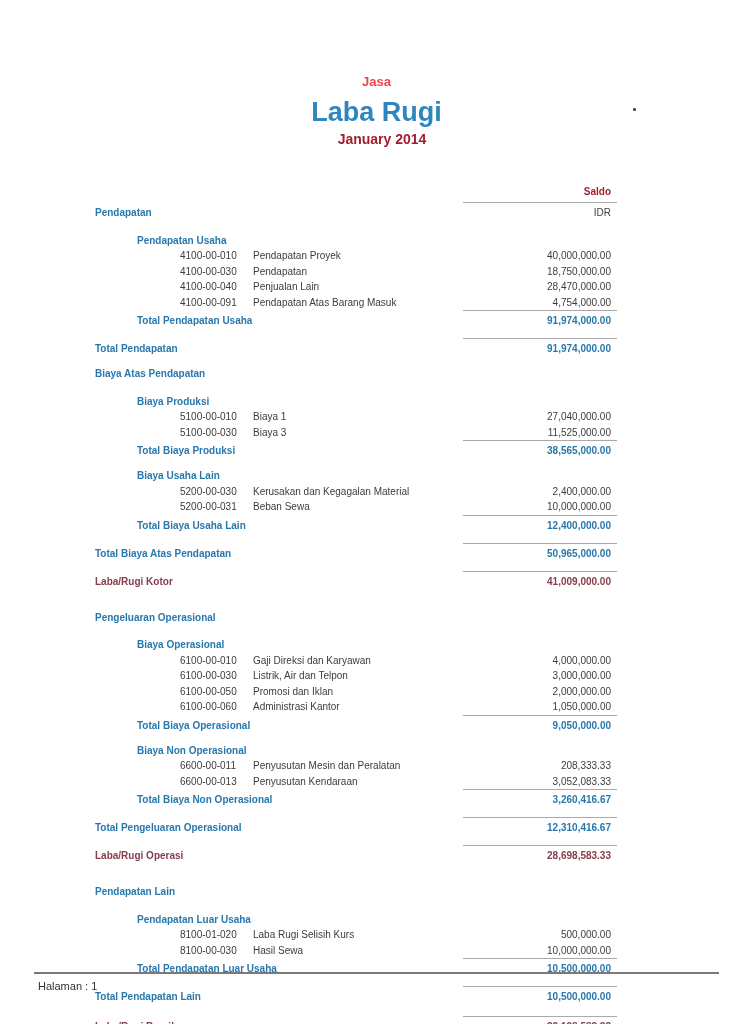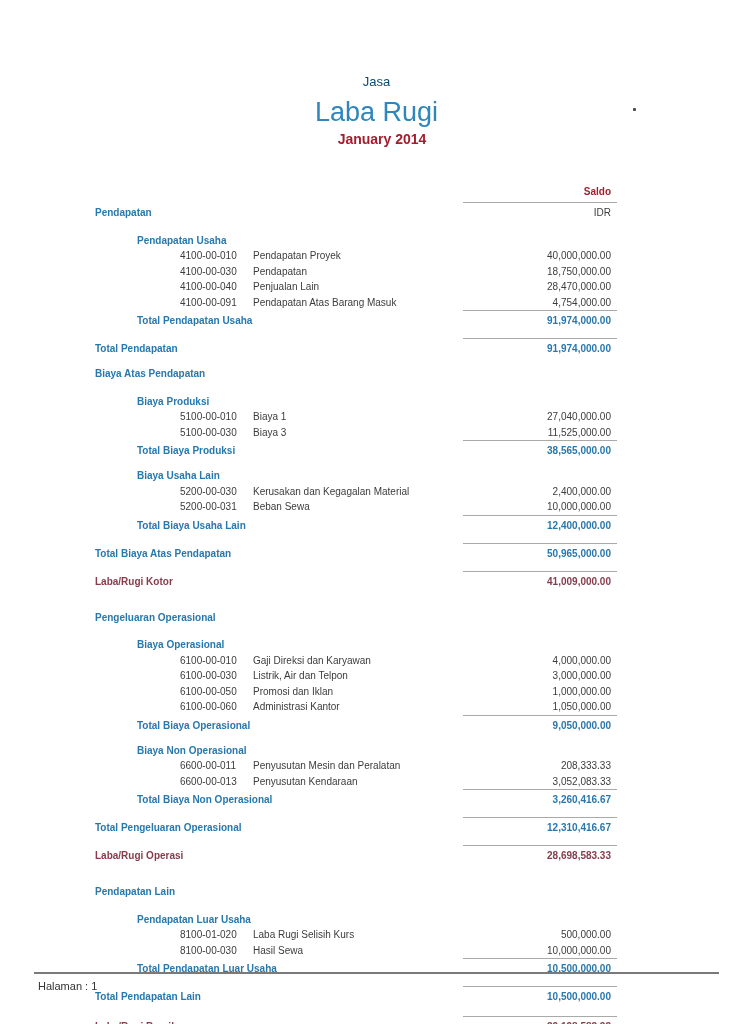--- a/index.html
+++ b/index.html
@@ -15,22 +15,22 @@
   .page{
     position:relative;
     width:753px;height:1024px;
     background:#ffffff;
     font-family:"Liberation Sans",sans-serif;
     color:var(--text);
     overflow:hidden;
   }
   
   .doc-header{position:absolute;top:74px;left:0;width:100%;text-align:center;}
-  .company{font-size:13px;font-weight:normal;color:#0c4a6e;}
-  .title{font-size:27px;font-weight:normal;color:var(--title-blue);margin-top:9px;line-height:28px;}
+  .company{font-size:13px;font-weight:bold;color:#ef4444;}
+  .title{font-size:27px;font-weight:bold;color:var(--title-blue);margin-top:9px;line-height:28px;}
   .period{font-size:14px;font-weight:bold;color:var(--crimson);margin-top:5px;margin-left:11px;}
   .stray-dot{position:absolute;left:633px;top:108px;width:3px;height:3px;background:#4a4a4a;border-radius:1px;}
   
   .report{position:absolute;left:95px;top:184px;width:522px;font-size:10px;line-height:15px;}
   .row{display:flex;align-items:baseline;min-height:15.5px;}
   .lbl{flex:1;}
   .lvl1{padding-left:42px;}
   .val{
     width:154px;flex-shrink:0;box-sizing:border-box;
     text-align:right;padding-right:6px;
@@ -171,21 +171,21 @@
         <div class="row t-detail">
           <div class="lbl"><span class="code">6100-00-010</span><span class="name">Gaji Direksi dan Karyawan</span></div>
           <span class="val">4,000,000.00</span>
         </div>
         <div class="row t-detail">
           <div class="lbl"><span class="code">6100-00-030</span><span class="name">Listrik, Air dan Telpon</span></div>
           <span class="val">3,000,000.00</span>
         </div>
         <div class="row t-detail">
           <div class="lbl"><span class="code">6100-00-050</span><span class="name">Promosi dan Iklan</span></div>
-          <span class="val">1,000,000.00</span>
+          <span class="val">2,000,000.00</span>
         </div>
         <div class="row t-detail">
           <div class="lbl"><span class="code">6100-00-060</span><span class="name">Administrasi Kantor</span></div>
           <span class="val">1,050,000.00</span>
         </div>
         <div class="row t-subtotal">
           <div class="lbl lvl1"><span class="sec-label">Total Biaya Operasional</span></div>
           <span class="val">9,050,000.00</span>
         </div>
         <div class="row t-section gap-md">

